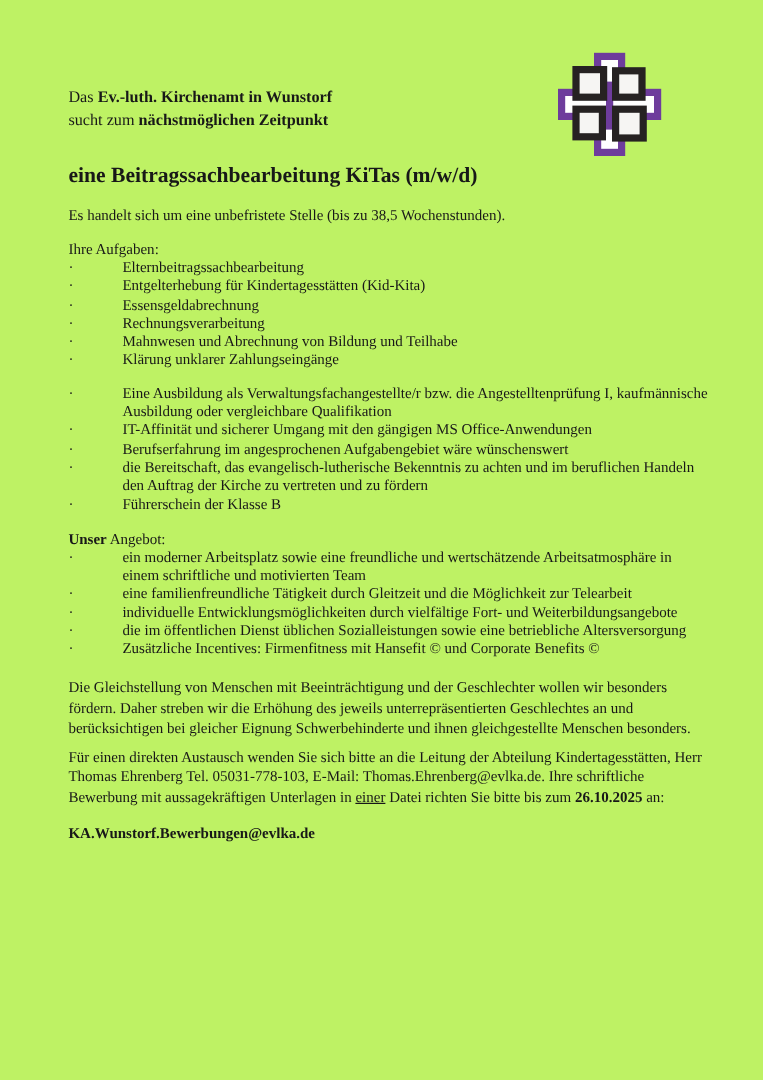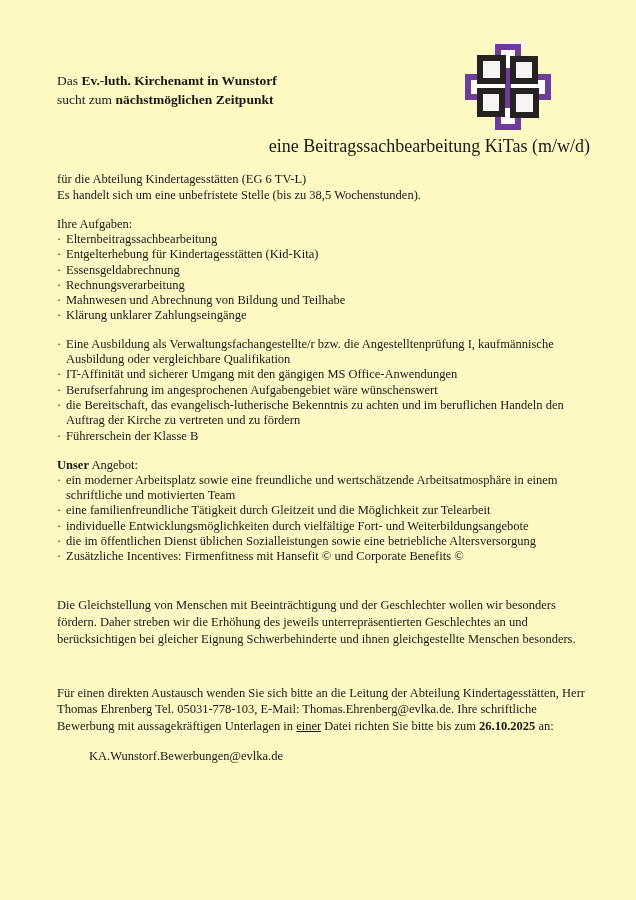--- a/index.html
+++ b/index.html
@@ -1,45 +1,45 @@
 <!DOCTYPE html>
 <html lang="de"><head>
 <meta charset="utf-8">
 <style>
   * { margin:0; padding:0; box-sizing:border-box; }
   html,body { background:#ffffff; }
   .page {
     position:relative;
     width:636px; height:900px;
-    background:#fef9c3;
+    background:#bef264;
     color:#181818;
     font-family:"Liberation Serif","DejaVu Serif",serif;
     font-size:12.5px;
     padding:71px 46px 0 57px;
     overflow:hidden;
   }
   .logo {
     position:absolute;
     left:463px; top:42px;
     width:90px; height:90px;
   }
   .employer-line { font-size:13.5px; line-height:19px; }
   .title {
-    font-size:18px; font-weight:400;
-    line-height:24px; margin-top:25px;text-align:right;
+    font-size:18px; font-weight:700;
+    line-height:24px; margin-top:25px;
   }
   .intro { margin-top:13px; line-height:16px; }
   .section { margin-top:13px; }
   .section-heading { line-height:16px; }
   .bullet-item { display:flex; line-height:15.3px; }
   .bullet { flex:0 0 9px; width:9px; }
-  .bullet-text { flex:1; }
-  .equality-paragraph { margin-top:32px; line-height:17px; }
-  .contact-paragraph { margin-top:37px; line-height:16.5px; }
-  .email-line { margin-top:14px; font-weight:400; line-height:16px;margin-left:32px; }
+  .bullet-text { flex:1;margin-left:36px; }
+  .equality-paragraph { margin-top:16px; line-height:17px; }
+  .contact-paragraph { margin-top:7px; line-height:16.5px; }
+  .email-line { margin-top:14px; font-weight:700; line-height:16px; }
 </style>
 </head>
 <body>
 
 <div class="page">
 
   <div class="logo">
     <svg viewBox="0 0 90 90" width="90" height="90">
 
       <g fill="#6e3c9c">
@@ -71,21 +71,20 @@
       </g>
     </svg>
   </div>
 
   <p class="employer-line"><span>Das </span><span style="font-weight: 700;">Ev.-luth. Kirchenamt in Wunstorf</span></p>
   <p class="employer-line"><span>sucht zum </span><span style="font-weight: 700;">nächstmöglichen Zeitpunkt</span></p>
 
   <h1 class="title">eine Beitragssachbearbeitung KiTas (m/w/d)</h1>
 
   <div class="intro">
-    <div>für die Abteilung Kindertagesstätten (EG 6 TV-L)</div>
     <div>Es handelt sich um eine unbefristete Stelle (bis zu 38,5 Wochenstunden).</div>
   </div>
 
   <div class="section">
     <div class="section-heading"><span>Ihre </span><span style="font-weight: 400;">Aufgaben</span><span>:</span></div>
     <div class="bullet-list">
         <div class="bullet-item">
           <span class="bullet">·</span>
           <span class="bullet-text">Elternbeitragssachbearbeitung</span>
         </div>

